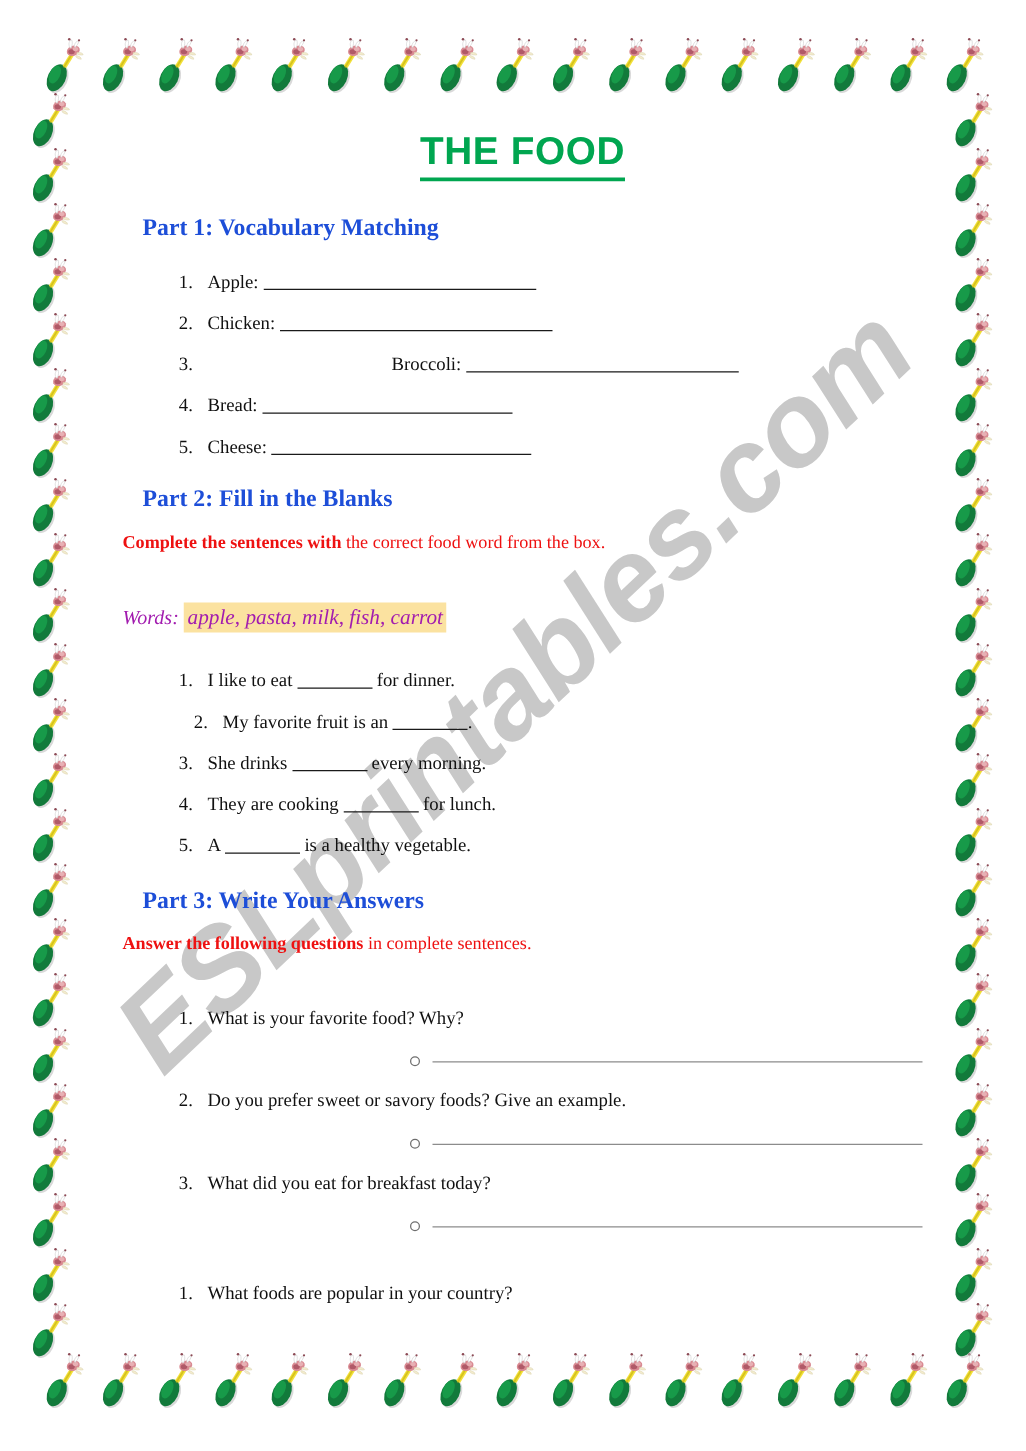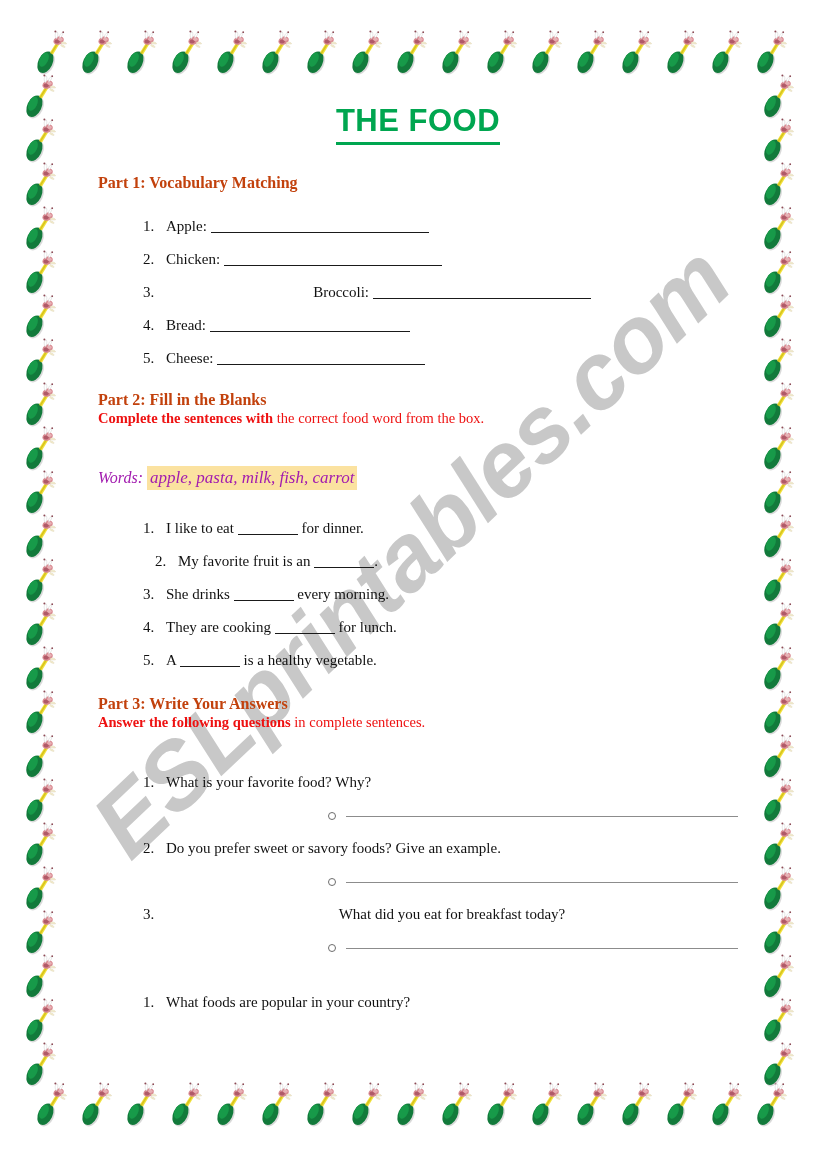--- a/index.html
+++ b/index.html
@@ -72,25 +72,25 @@
     padding-bottom: 2px;
   }
   #page-title .title-text {
     border-bottom: 3px solid #00a650;
     padding-bottom: 3px;
     display: inline-block;
   }
 
   .part-block { margin: 0 0 4px 0; }
   .part-heading {
-    color: #c2410c;
+    color: #1d4ed8;
     font-weight: bold;
-    font-size: 16px;
+    font-size: 19px;
     line-height: 19px;
-    margin: 0;
+    margin: 16px;
   }
   .part-sub {
     color: #ee1111;
     font-size: 14.5px;
     line-height: 19px;
     margin: 0;
   }
   .part-sub .bold { font-weight: bold; }
 
   ol.qlist {
@@ -1649,21 +1649,21 @@
         <li style="margin-bottom: 0px;"><span>What is your favorite food? Why?</span></li>
         <div class="answer-line-row" style="margin: 22px 0px 20px;">
           <span class="answer-bullet"></span>
           <span class="answer-rule"></span>
         </div>
         <li style="margin-bottom: 0px;"><span>Do you prefer sweet or savory foods? Give an example.</span></li>
         <div class="answer-line-row" style="margin: 22px 0px 20px;">
           <span class="answer-bullet"></span>
           <span class="answer-rule"></span>
         </div>
-        <li style="margin-bottom: 0px; text-align: center;"><span>What did you eat for breakfast today?</span></li>
+        <li style="margin-bottom: 0px;"><span>What did you eat for breakfast today?</span></li>
         <div class="answer-line-row" style="margin: 22px 0px 20px;">
           <span class="answer-bullet"></span>
           <span class="answer-rule"></span>
         </div>
       </ol>
 
     <ol class="qlist" id="part4-list" style="margin-top:42px;">
         <li style="margin-bottom: 16px;"><span>What foods are popular in your country?</span></li>
       </ol>
 

